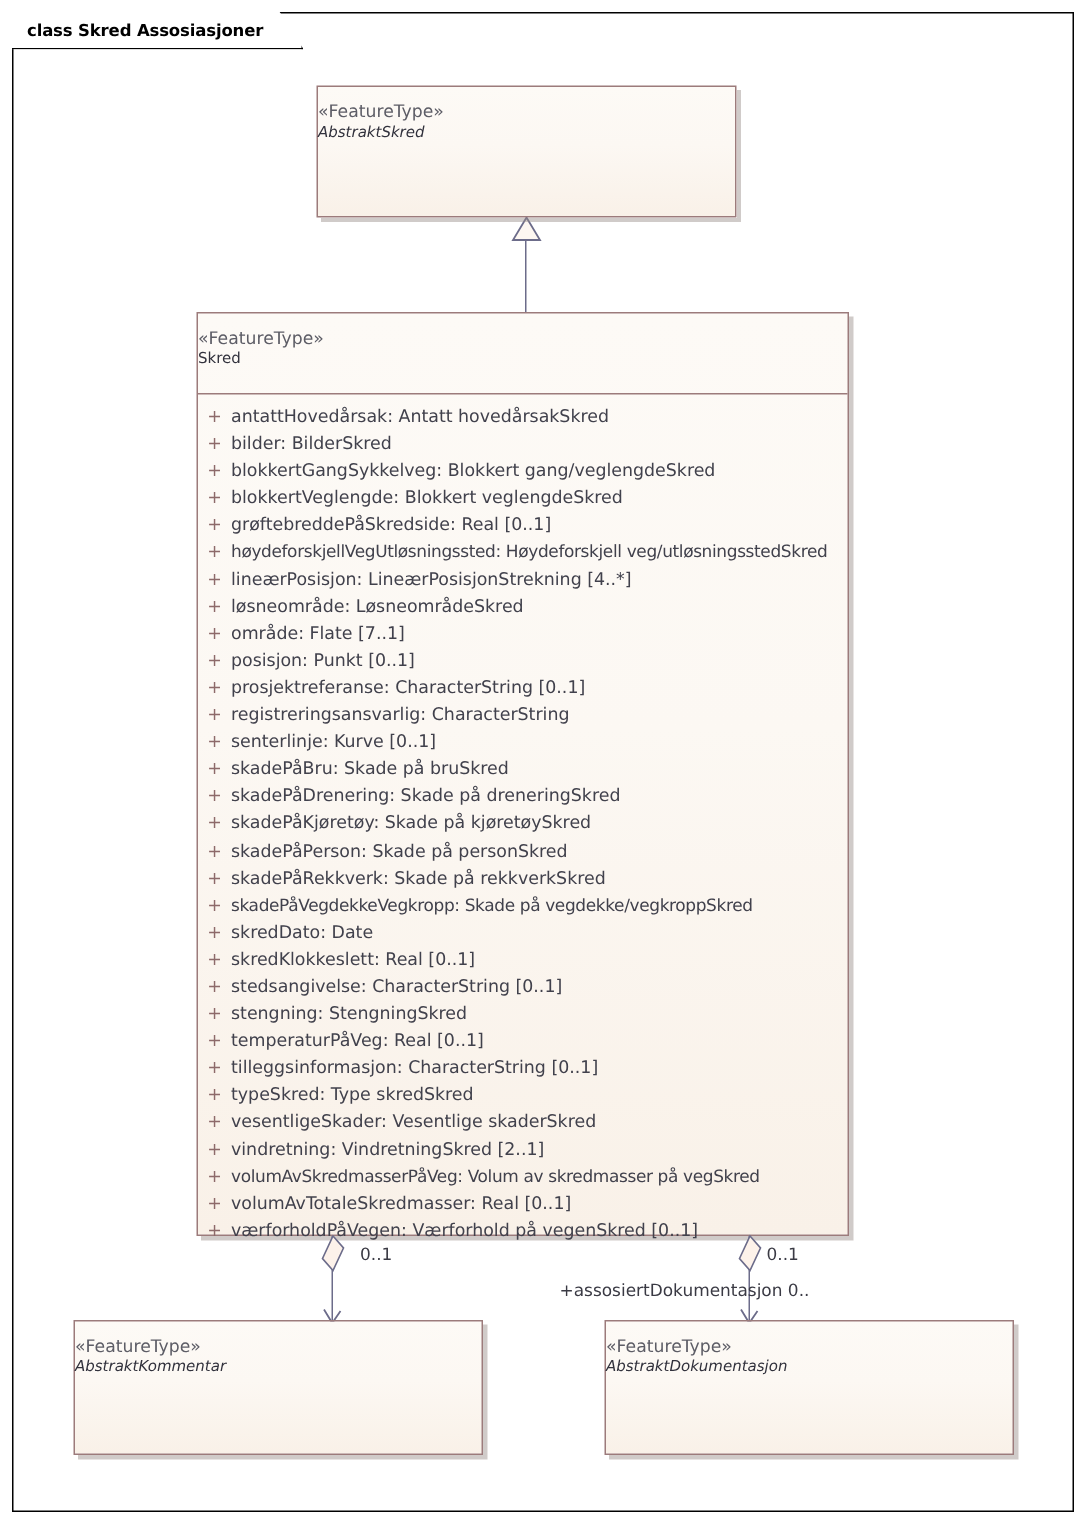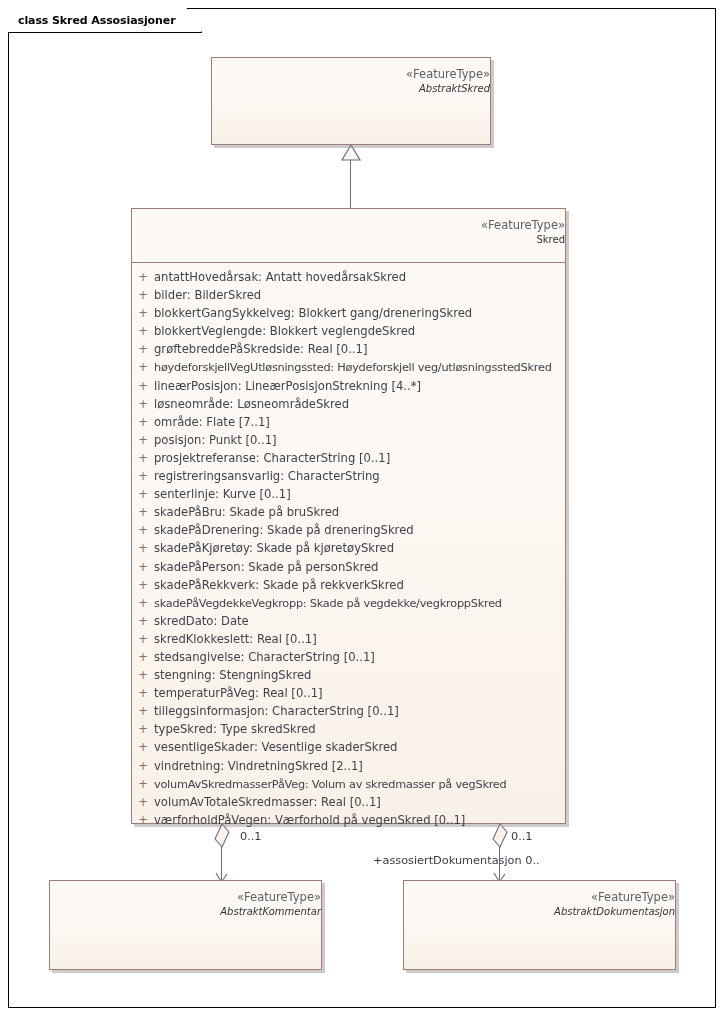--- a/index.html
+++ b/index.html
@@ -50,21 +50,21 @@
 
   
   .uml-box {
     position: absolute;
     box-sizing: border-box;
     border: 1px solid #9c7b7b;
     background: linear-gradient(180deg, #fdfaf6 0%, #fcf8f3 45%, #f9f1e8 100%);
     box-shadow: 3px 3px 0 rgba(150, 140, 135, 0.45);
   }
   .box-header {
-    text-align: right;
+    text-align: left;
     padding-top: 9px;
     line-height: 1.32;
     color: #4a4a52;
   }
   .stereotype {
     font-size: 11.5px;
     color: #5d5d66;
     display: block;
   }
   .cls-name {
@@ -162,21 +162,21 @@
       <div class="attr-row">
         <span class="attr-vis">+</span>
         <span class="attr-text">antattHovedårsak: Antatt hovedårsakSkred</span>
       </div>
       <div class="attr-row">
         <span class="attr-vis">+</span>
         <span class="attr-text">bilder: BilderSkred</span>
       </div>
       <div class="attr-row">
         <span class="attr-vis">+</span>
-        <span class="attr-text">blokkertGangSykkelveg: Blokkert gang/dreneringSkred</span>
+        <span class="attr-text">blokkertGangSykkelveg: Blokkert gang/veglengdeSkred</span>
       </div>
       <div class="attr-row">
         <span class="attr-vis">+</span>
         <span class="attr-text">blokkertVeglengde: Blokkert veglengdeSkred</span>
       </div>
       <div class="attr-row">
         <span class="attr-vis">+</span>
         <span class="attr-text">grøftebreddePåSkredside: Real [0..1]</span>
       </div>
       <div class="attr-row">

